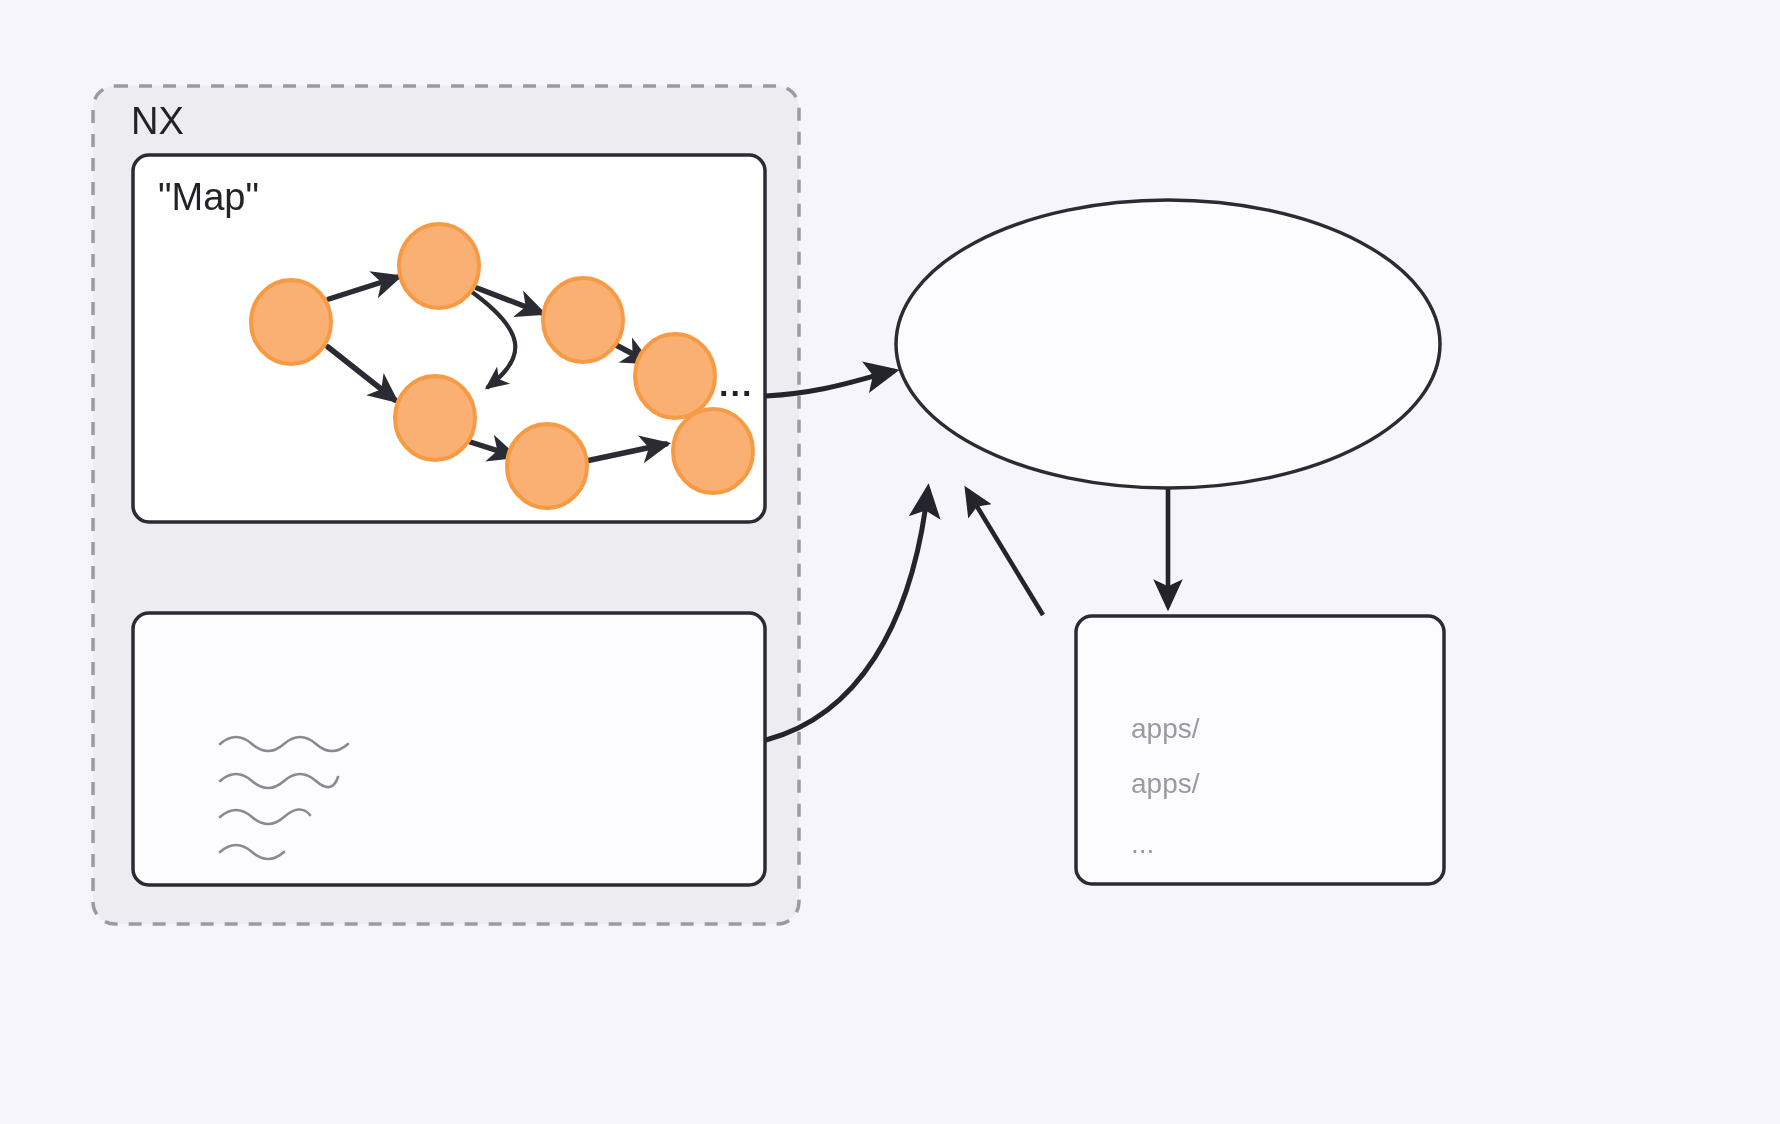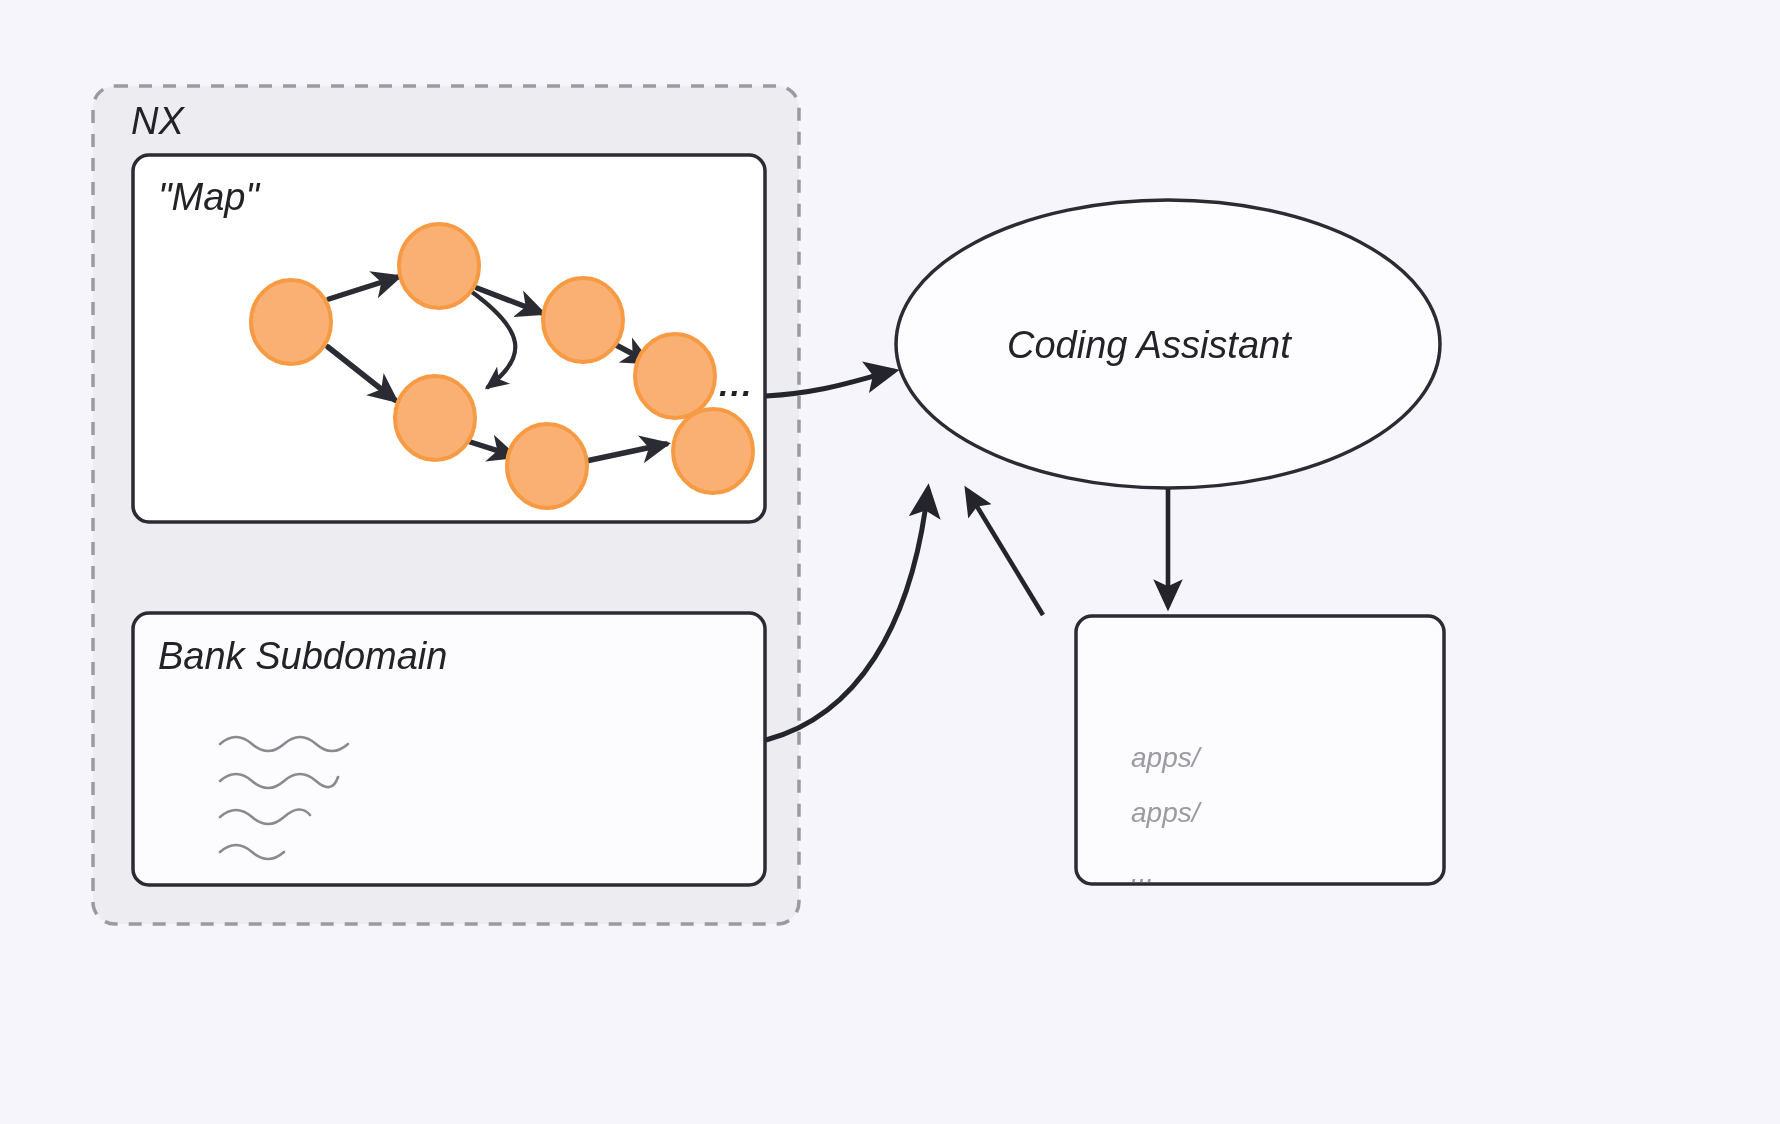--- a/index.html
+++ b/index.html
@@ -11,21 +11,20 @@
     width: 1780px;
     height: 1124px;
     font-family: "Liberation Sans", sans-serif;
     overflow: hidden;
   }
   #canvas {
     position: relative;
     width: 1780px;
     height: 1124px;
     background: #f5f5fb;
-    font-style: italic;
   }
   svg.layer {
     position: absolute;
     inset: 0;
     width: 1780px;
     height: 1124px;
   }
   .txt {
     position: absolute;
     white-space: nowrap;
@@ -35,21 +34,20 @@
   .map-label { font-size: 38px; left: 158px; top: 176px; }
   .bank-label { font-size: 38px; left: 158px; top: 635px; }
   .ca-label { font-size: 38px; left: 1007px; top: 324px; }
   .fs-label { font-size: 38px; left: 1104px; top: 635px; }
   .fs-item {
     position: absolute;
     font-size: 28px;
     color: #9a9aa2;
     white-space: nowrap;
     left: 1131px;
-    margin-top: 29px;
   }
   .fs-item-0 { top: 713px; }
   .fs-item-1 { top: 768px; }
   .fs-item-2 { top: 828px; }
   .ellipsis-map {
     position: absolute;
     left: 719px;
     top: 365px;
     font-size: 34px;
     font-weight: 700;
@@ -120,22 +118,20 @@
 
     <path d="M 1168 488 L 1168 606" stroke="#24242c" stroke-width="4.6" fill="none" marker-end="url(#arrow-dark)"></path>
   </svg>
 
   <div class="txt nx-label">NX</div>
 
   <div class="txt map-label">"Map"</div>
 
   <div class="ellipsis-map">...</div>
 
-  <div class="txt bank-label">Bank Subdomain</div>
 
-  <div class="txt ca-label">Coding Assistant</div>
 
 
   <div class="fs-item fs-item-0">apps/</div>
   <div class="fs-item fs-item-1">apps/</div>
   <div class="fs-item fs-item-2">...</div>
 
 </div>
 
 </body></html>

